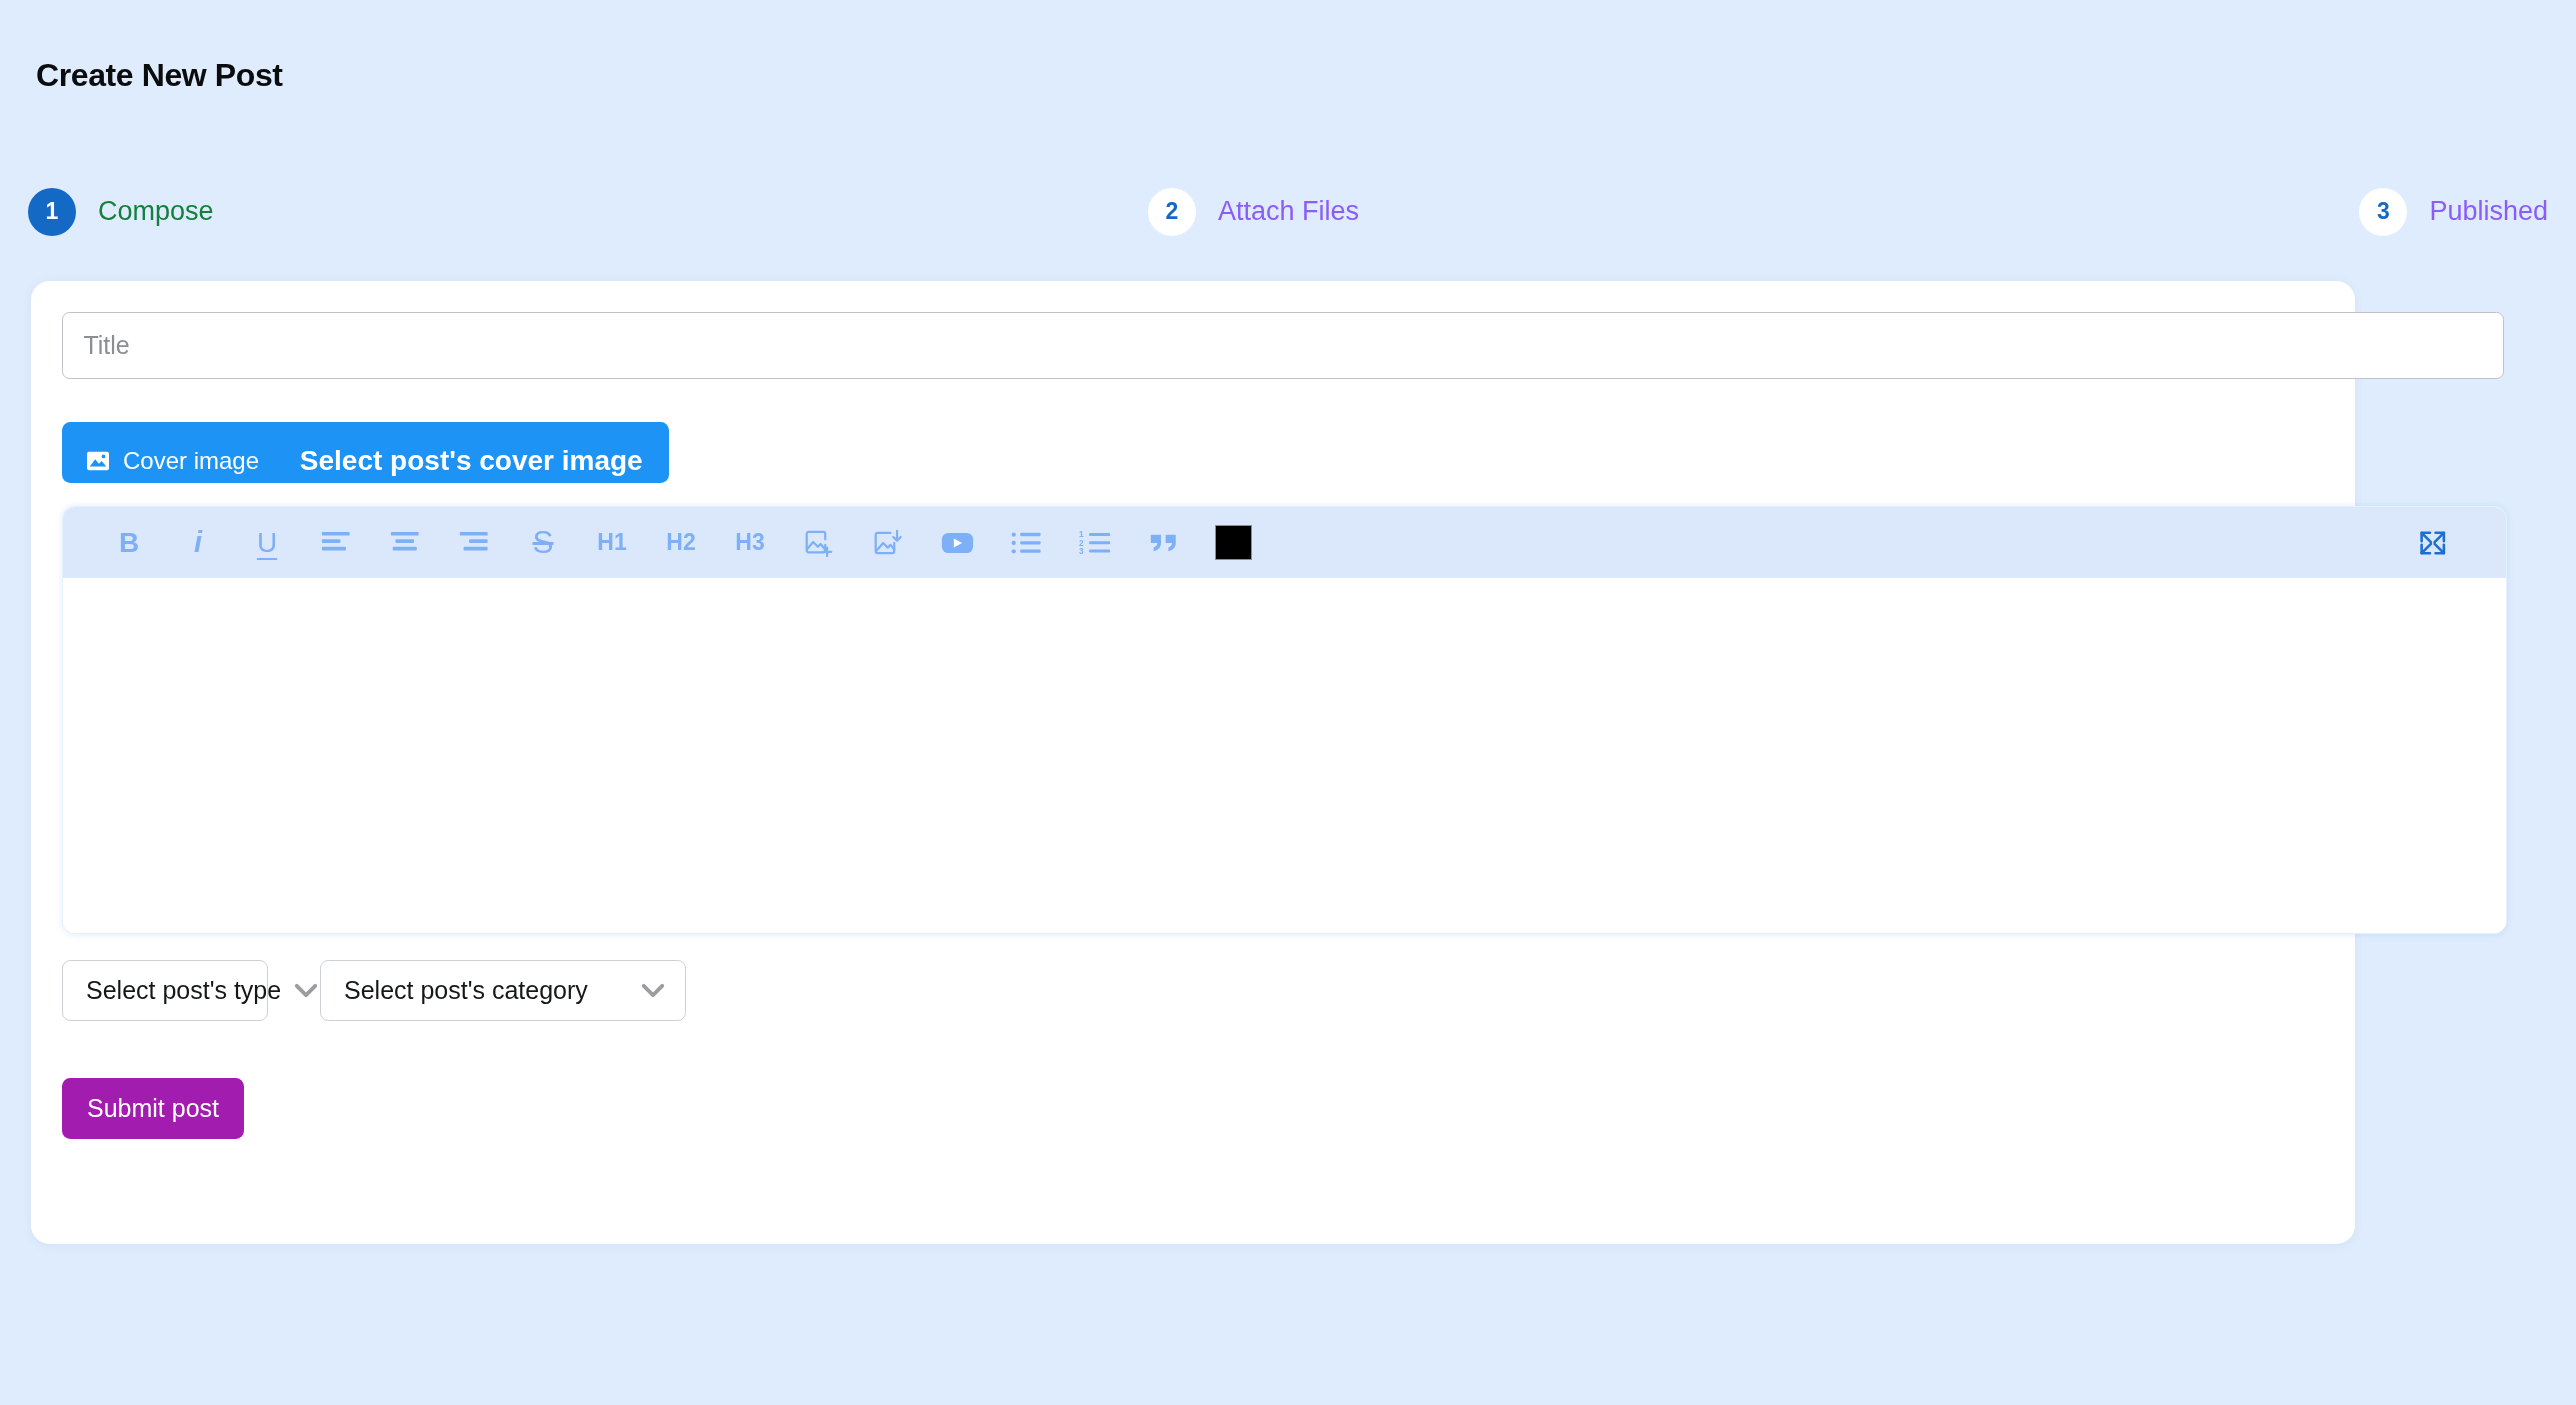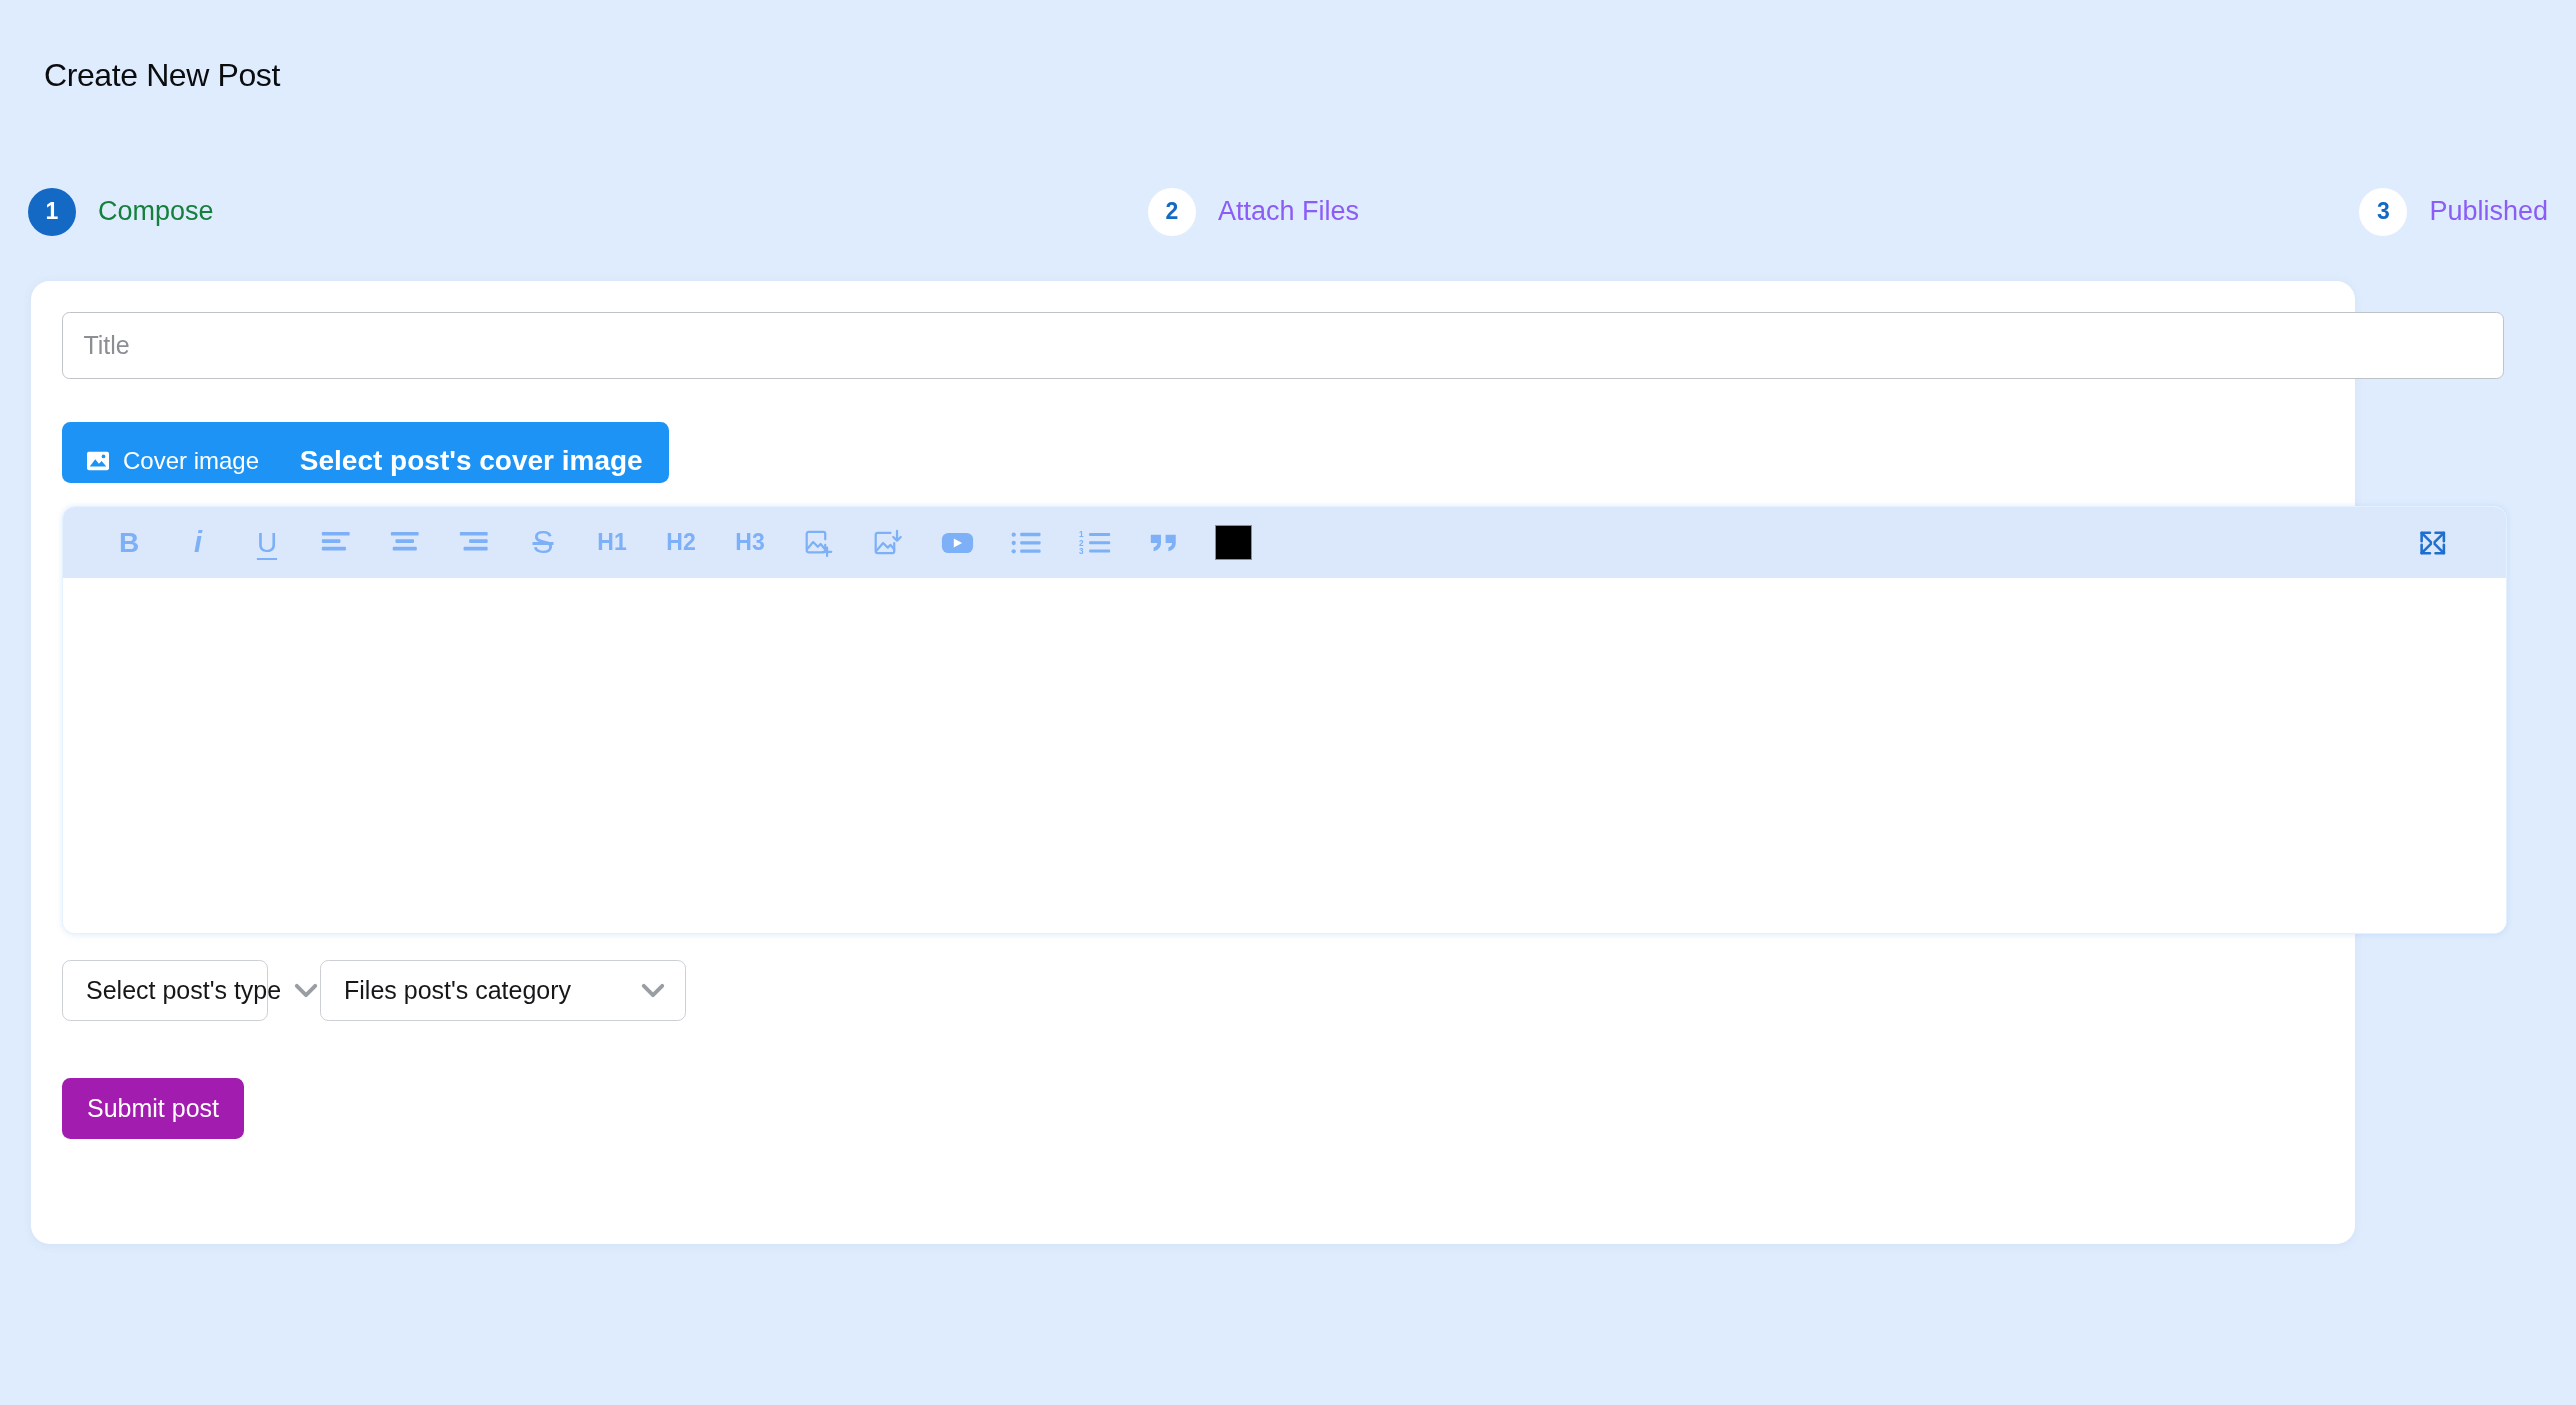--- a/index.html
+++ b/index.html
@@ -7,24 +7,24 @@
     width: 2576px;
     height: 1406px;
     background: #dfecfd;
     font-family: "Liberation Sans", sans-serif;
     overflow: hidden;
   }
 
   
   .page-title {
     position: absolute;
-    left: 44px;
+    left: 36px;
     top: 57px;
     font-size: 32px;
-    font-weight: normal;
+    font-weight: bold;
     color: #0b0c0e;
     letter-spacing: -0.4px;
   }
 
   
   .stepper {
     position: absolute;
     left: 28px;
     top: 178px;
     width: 2520px;
@@ -394,21 +394,21 @@
     <div class="select select-type">
       <span class="select-label">Select post's type</span>
       <span class="chev">
         <svg width="24" height="15" viewBox="0 0 26 16" xmlns="http://www.w3.org/2000/svg">
           <path d="M3 3 L13 13 L23 3" fill="none" stroke="#9a9ea3" stroke-width="4.2" stroke-linecap="round" stroke-linejoin="round"></path>
         </svg>
       </span>
     </div>
 
     <div class="select select-category">
-      <span class="select-label">Files post's category</span>
+      <span class="select-label">Select post's category</span>
       <span class="chev">
         <svg width="24" height="15" viewBox="0 0 26 16" xmlns="http://www.w3.org/2000/svg">
           <path d="M3 3 L13 13 L23 3" fill="none" stroke="#9a9ea3" stroke-width="4.2" stroke-linecap="round" stroke-linejoin="round"></path>
         </svg>
       </span>
     </div>
 
   </div>
 
   <button class="submit-btn">Submit post</button>

